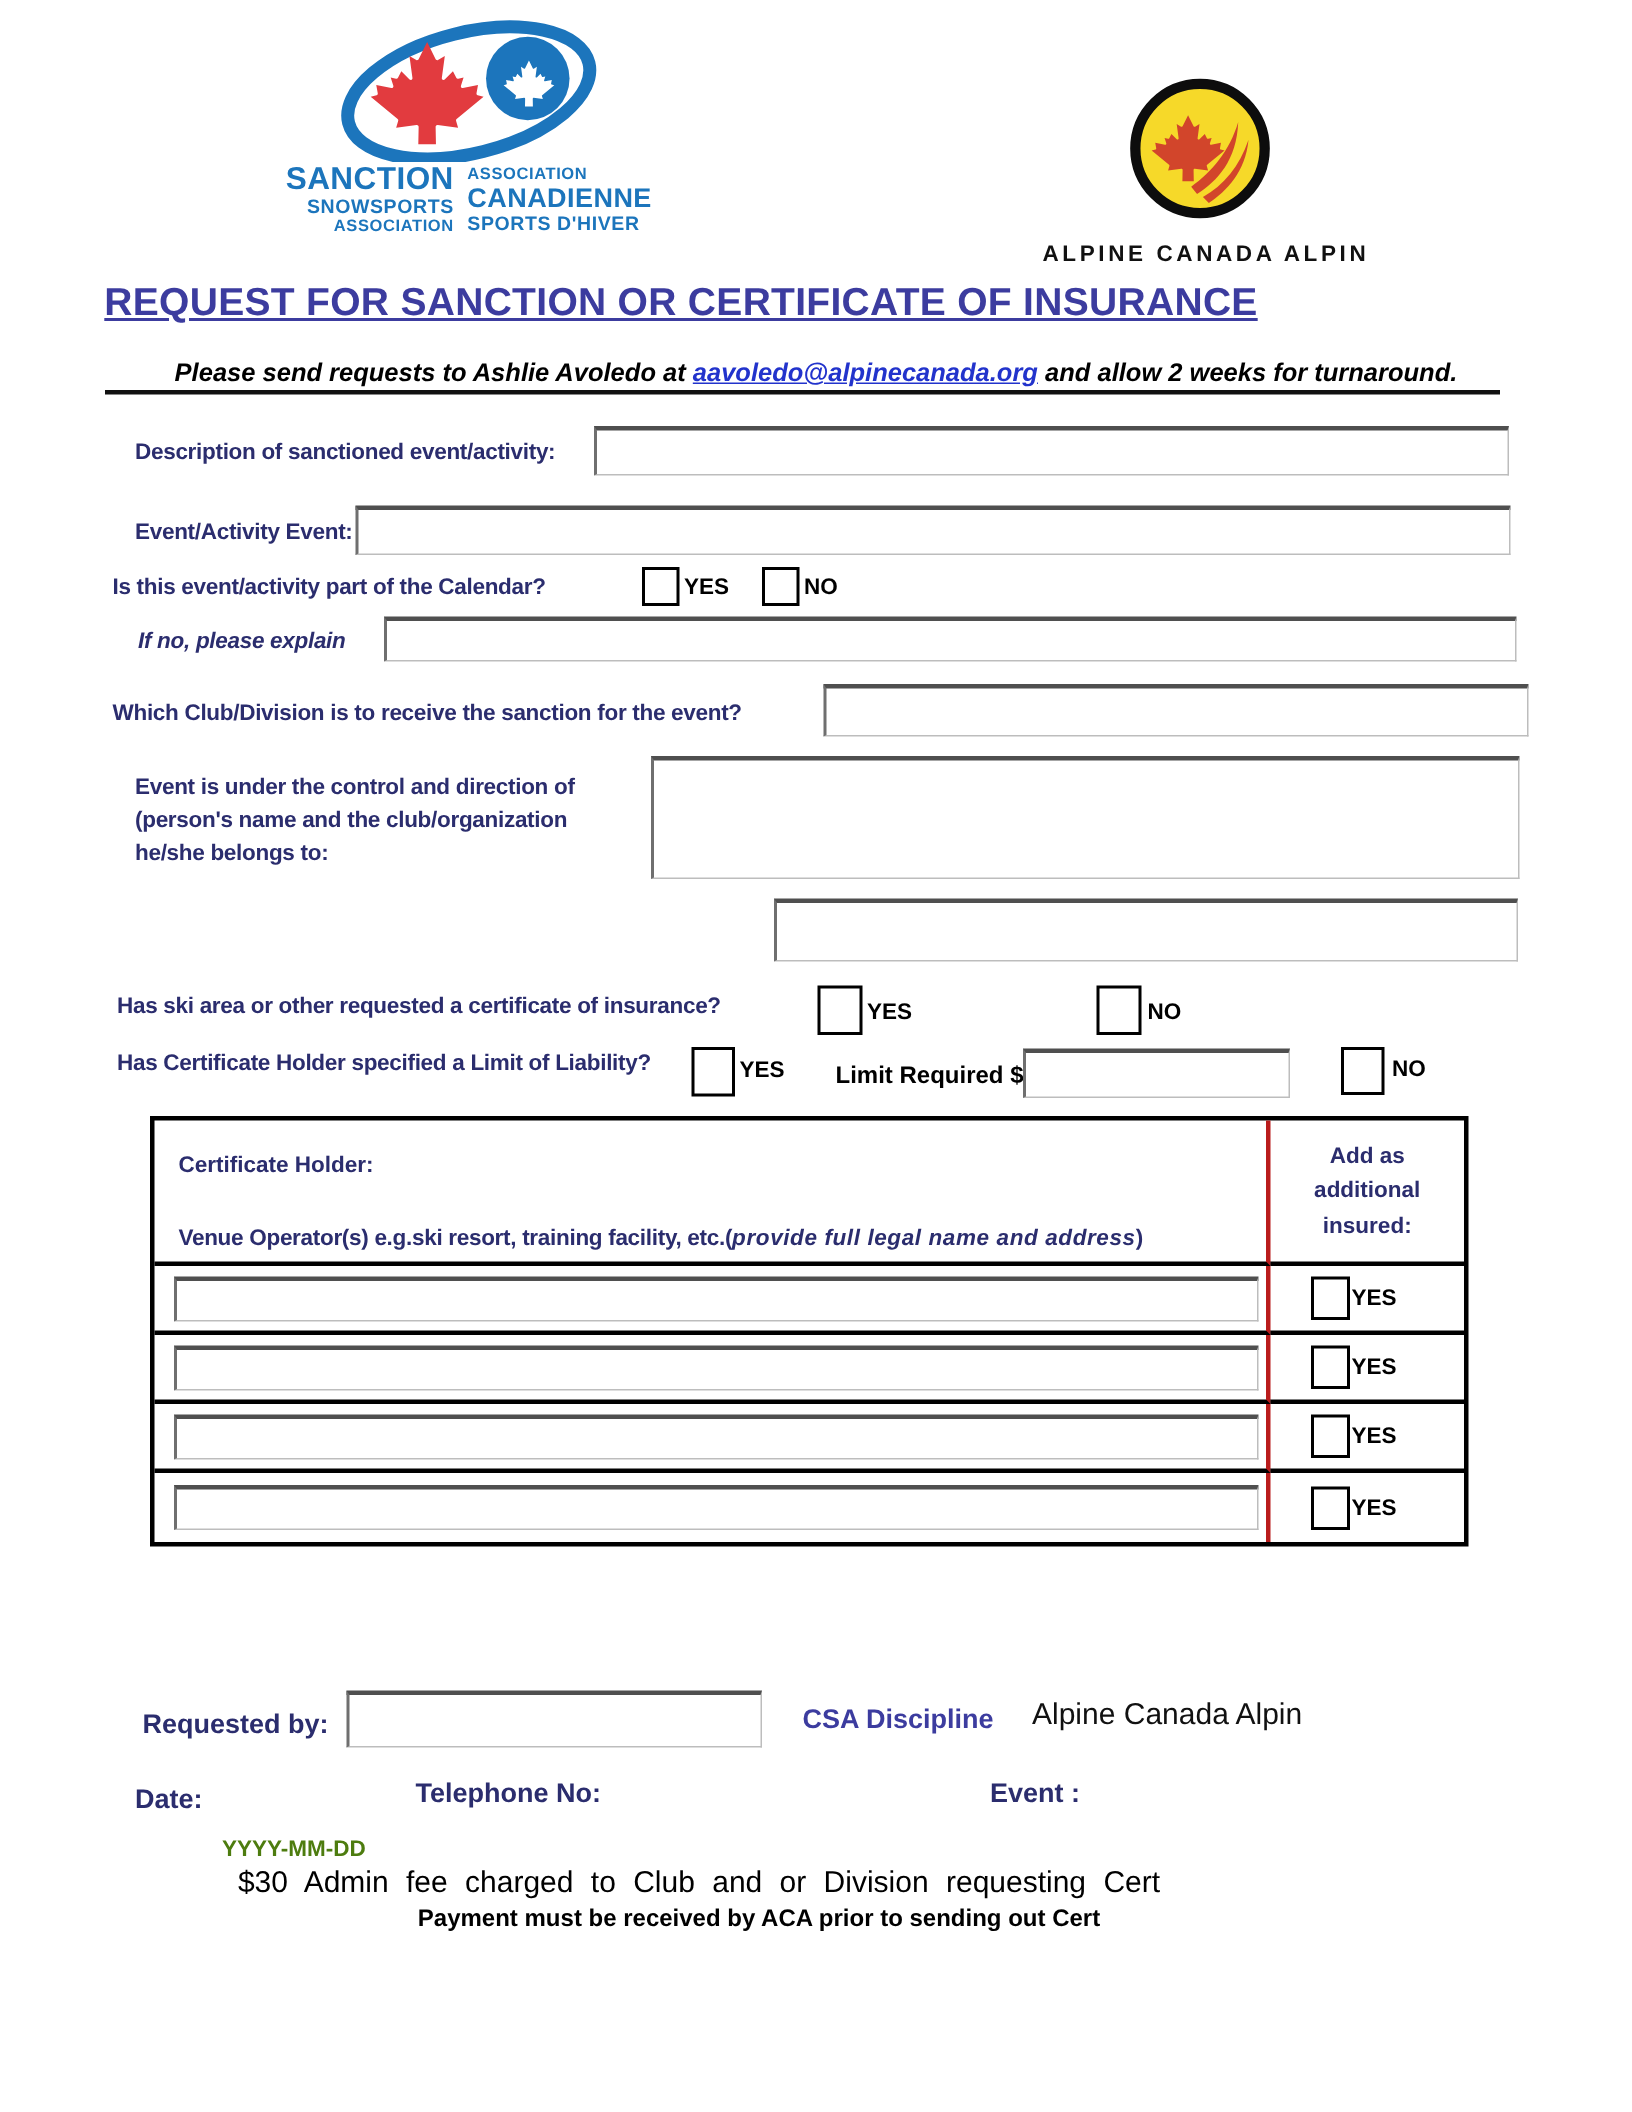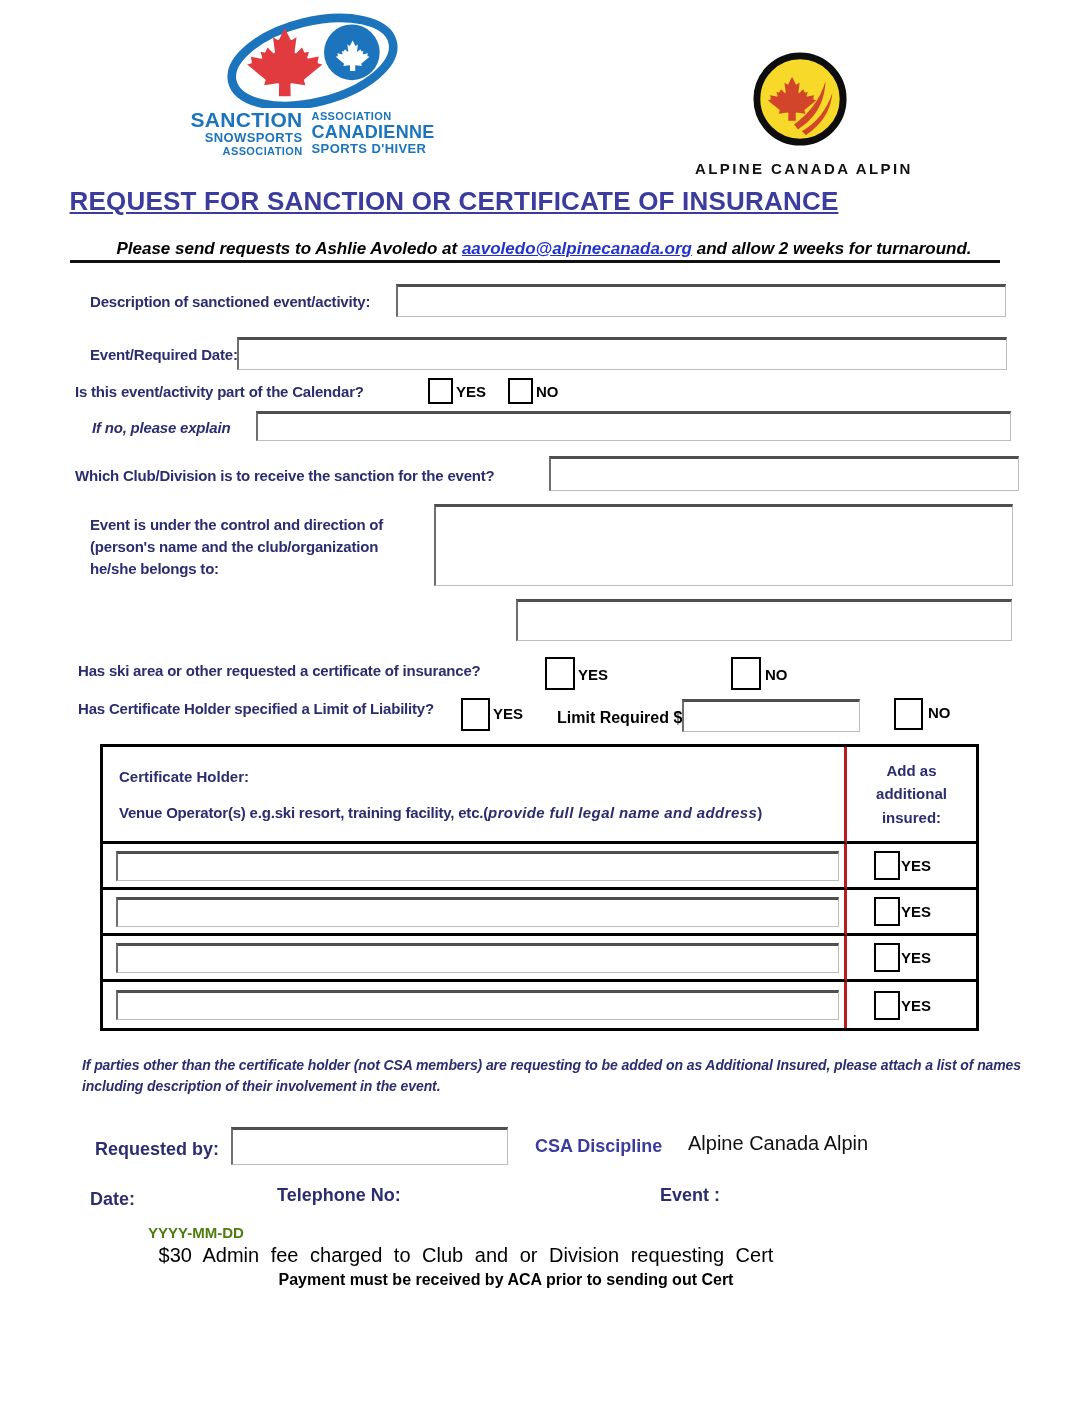--- a/index.html
+++ b/index.html
@@ -41,21 +41,21 @@
   .multiline span { display:block; line-height:22px; white-space:nowrap; }
 
   
   .cert-table { position:absolute; left:100px; top:744px; width:879px; height:287px;
                 border:3px solid #000; box-sizing:border-box; display:grid;
                 grid-template-columns:744px 1fr; grid-template-rows:97px 1fr 1fr 1fr 1fr; }
   .tc { box-sizing:border-box; }
   .br { border-right:3px solid #b91c1c; }
   .bb { border-bottom:3px solid #000; }
   .hleft { padding:21px 4px 0 16px; color:#2b2d6e; font-weight:bold; font-size:15px; }
-  .venue-line { margin-top:19px; white-space:nowrap; letter-spacing:-0.2px; }
+  .venue-line { margin-top:32px; white-space:nowrap; letter-spacing:-0.2px; }
   .venue-em { font-style:italic; letter-spacing:0.4px; }
   .hright { display:flex; align-items:center; justify-content:center; text-align:center;
             color:#2b2d6e; font-weight:bold; font-size:15px; line-height:1.55; padding:0 12px; }
   .row-left { display:flex; align-items:center; padding-left:13px; }
   .row-field { width:723px; height:30px; background:#fff; box-sizing:border-box; outline:none;
                border-top:3px solid #4f4f4f; border-left:2px solid #6f6f6f;
                border-right:1px solid #bdbdbd; border-bottom:1px solid #bdbdbd;
                font:15px "Liberation Sans", sans-serif; padding:0 6px; }
   .row-right { display:flex; align-items:center; padding-left:27px; }
   .cbx { width:26px; height:29px; border:2px solid #000; background:#fff; box-sizing:border-box; cursor:pointer; }
@@ -115,21 +115,21 @@
     <div class="aca-caption">ALPINE CANADA ALPIN</div>
   </div>
 
   <div class="title">REQUEST FOR SANCTION OR CERTIFICATE OF INSURANCE</div>
   <div class="subtitle"><span>Please send requests to Ashlie Avoledo at </span><a href="#">aavoledo@alpinecanada.org</a><span> and allow 2 weeks for turnaround.</span></div>
   <div class="rule"></div>
 
   <div class="lbl" style="left:90px; top:293px;">Description of sanctioned event/activity:</div>
   <input class="field" style="left: 396px; top: 284px; width: 610px; height: 33px;">
 
-  <div class="lbl" style="left:90px; top:346px;">Event/Required Date:</div>
+  <div class="lbl" style="left:90px; top:346px;">Event/Activity Event:</div>
   <input class="field" style="left: 237px; top: 337px; width: 770px; height: 33px;">
 
   <div class="lbl" style="left:75px; top:383px;">Is this event/activity part of the Calendar?</div>
   <span class="cb" style="left:428px; top:378px; width:25px; height:26px;"></span>
   <span class="yn" style="left:456px; top:383px;">YES</span>
   <span class="cb" style="left:508px; top:378px; width:25px; height:26px;"></span>
   <span class="yn" style="left:536px; top:383px;">NO</span>
 
   <div class="lbl it" style="left:92px; top:419px;">If no, please explain</div>
   <input class="field" style="left: 256px; top: 411px; width: 755px; height: 30px;">
@@ -193,21 +193,20 @@
 
     <div class="tc br row-left">
       <input class="row-field" style="">
     </div>
     <div class="tc row-right">
       <span class="cbx"></span>
       <span class="yn2">YES</span>
     </div>
   </div>
 
-  <div class="note">If parties other than the certificate holder (not CSA members) are requesting to be added on as Additional Insured, please attach a list of names including description of their involvement in the event.</div>
 
   <div class="lbl f18" style="left:95px; top:1139px;">Requested by:</div>
   <input class="field" style="left: 231px; top: 1127px; width: 277px; height: 38px;">
 
   <div class="lbl f18" style="left:535px; top:1136px; color:#3c3c9f;">CSA Discipline</div>
   <div class="disc-value">Alpine Canada Alpin</div>
 
   <div class="lbl f18" style="left:90px; top:1189px;">Date:</div>
   <div class="lbl f18" style="left:277px; top:1185px;">Telephone No:</div>
   <div class="lbl f18" style="left:660px; top:1185px;">Event :</div>

